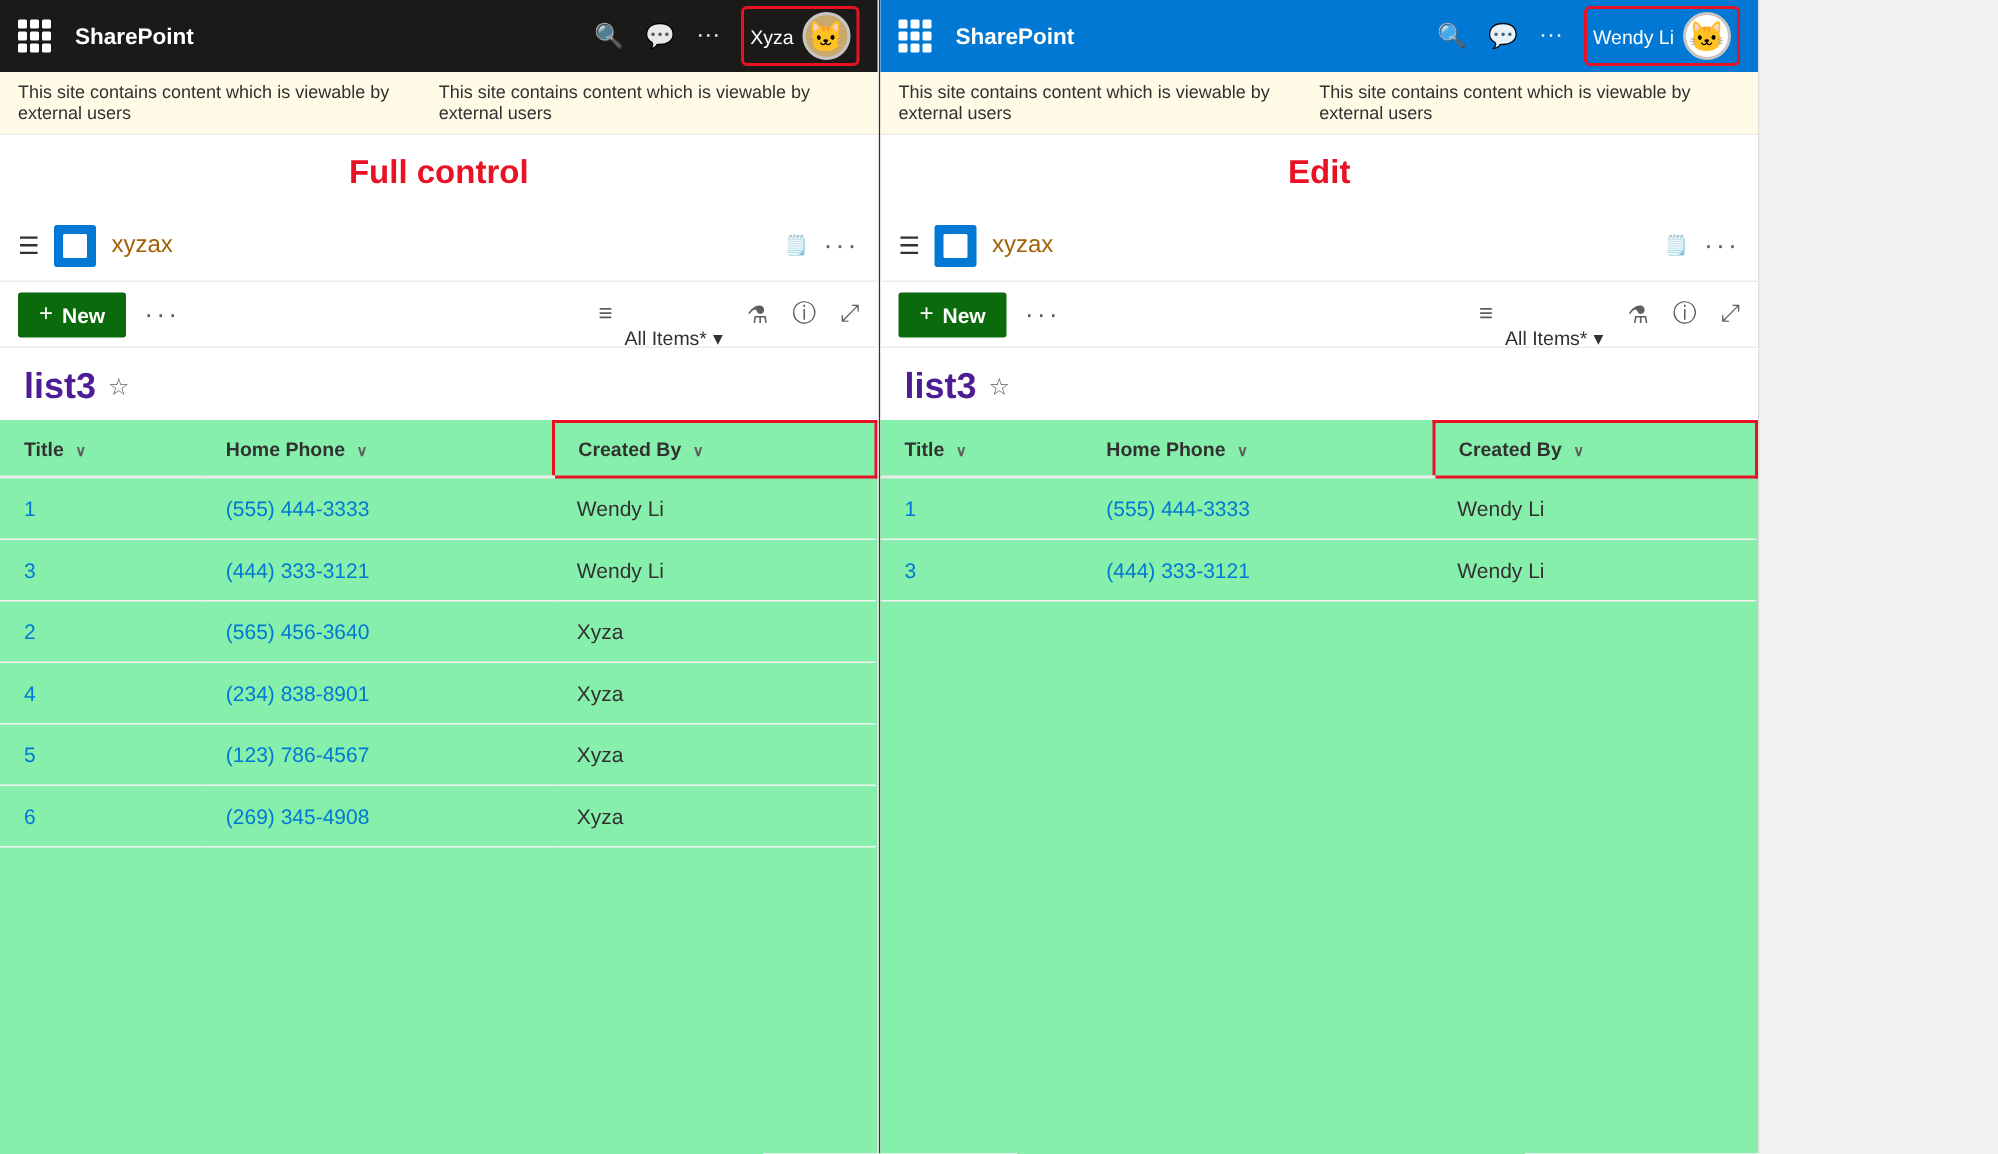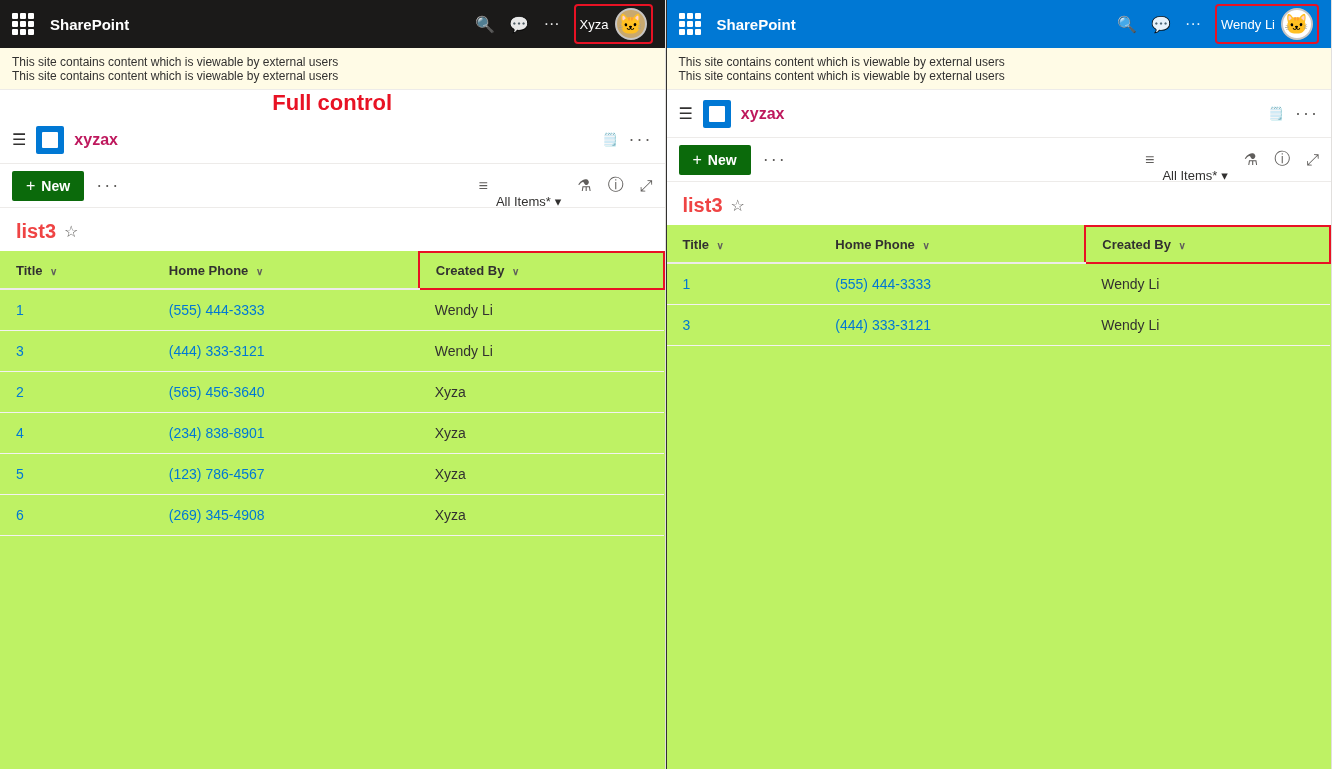--- a/index.html
+++ b/index.html
@@ -1,67 +1,67 @@
 <!DOCTYPE html>
 <html><head>
   <meta charset="utf-8">
   <style>
     * { margin: 0; padding: 0; box-sizing: border-box; }
     body { font-family: 'Segoe UI', Arial, sans-serif; font-size: 14px; background: #f3f2f1; display: flex; width: 1332px; height: 769px; overflow: hidden; }
 
-    .pane { width: 666px; display: flex; flex-direction: column; background: #fff; border-right: 1px solid #e1dfdd; }
+    .pane { width: 586px; display: flex; flex-direction: column; background: #fff; border-right: 1px solid #e1dfdd; }
 
     
     .nav-bar { height: 48px; background: #1b1a19; display: flex; align-items: center; padding: 0 12px; gap: 12px; flex-shrink: 0; }
     .nav-bar.left { background: #1b1a19; }
     .nav-bar.right { background: #0078d4; }
     .waffle-icon { display: grid; grid-template-columns: repeat(3,6px); grid-template-rows: repeat(3,6px); gap: 2px; margin-right: 4px; }
     .waffle-dot { width: 6px; height: 6px; background: #fff; border-radius: 1px; }
     .nav-title { color: #fff; font-size: 15px; font-weight: 600; flex: 1; }
     .nav-icons { display: flex; align-items: center; gap: 14px; }
     .nav-icon-btn { color: #fff; font-size: 16px; cursor: pointer; opacity: 0.9; }
     .user-badge { display: flex; align-items: center; gap: 6px; cursor: pointer; }
     .user-name { color: #fff; font-size: 13px; }
     .user-avatar { width: 32px; height: 32px; border-radius: 50%; background: #fff; display: flex; align-items: center; justify-content: center; overflow: hidden; border: 2px solid #c8c6c4; }
     .user-avatar-left { background: #c9a96e; }
     .avatar-emoji { font-size: 20px; }
 
     
     .nav-user-highlight { border: 2px solid #e81224; border-radius: 4px; padding: 2px 4px; }
 
     
-    .warning-banner { background: #fffbe6; padding: 6px 12px; font-size: 12px; color: #323130; border-bottom: 1px solid #edebe9; flex-shrink: 0; min-height: 42px; display: flex; flex-direction: column; justify-content: center; }
-
-    
-    .permission-label { text-align: center; font-size: 22px; font-weight: 700; color: #e81224; padding: 0 0; flex-shrink: 0; background: #fff; }
+    .warning-banner { background: #fffbe6; padding: 6px 12px; font-size: 12px; color: #323130; border-bottom: 1px solid #edebe9; flex-shrink: 0; min-height: 42px; display: flex; justify-content: center; }
+
+    
+    .permission-label { text-align: center; font-size: 22px; font-weight: 700; color: #e81224; padding: 12px 0; flex-shrink: 0; background: #fff; }
 
     
     .site-header { height: 48px; background: #fff; display: flex; align-items: center; padding: 0 12px; gap: 10px; border-bottom: 1px solid #edebe9; flex-shrink: 0; }
     .hamburger { font-size: 16px; color: #323130; cursor: pointer; }
     .site-logo { width: 28px; height: 28px; background: #0078d4; border-radius: 2px; display: flex; align-items: center; justify-content: center; }
     .site-logo-inner { width: 16px; height: 16px; background: #fff; border-radius: 1px; }
-    .site-name { font-size: 16px; font-weight: 700; color: #be185d; flex: 1; }
+    .site-name { font-size: 16px; font-weight: 400; color: #a16207; flex: 1; }
     .site-actions { font-size: 18px; color: #605e5c; cursor: pointer; letter-spacing: 2px; }
 
     
     .toolbar { height: 44px; display: flex; align-items: center; padding: 0 12px; gap: 8px; border-bottom: 1px solid #edebe9; flex-shrink: 0; background: #fff; }
     .btn-new { background: #0b6a0b; color: #fff; border: none; padding: 6px 14px; font-size: 14px; font-weight: 600; border-radius: 2px; cursor: pointer; display: flex; align-items: center; gap: 6px; }
     .btn-new .plus { font-size: 16px; font-weight: 400; }
     .toolbar-more { font-size: 18px; color: #605e5c; cursor: pointer; letter-spacing: 2px; margin-left: 4px; }
     .toolbar-spacer { flex: 1; }
     .view-selector { display: flex; align-items: center; gap: 4px; color: #323130; font-size: 13px; cursor: pointer; margin-top: 31px; }
     .toolbar-icon-btn { color: #605e5c; font-size: 16px; cursor: pointer; margin-left: 8px; }
 
     
     .list-title-row { padding: 12px 16px 8px; display: flex; align-items: center; gap: 8px; background: #fff; flex-shrink: 0; }
-    .list-title { font-size: 20px; font-weight: 600; color: #ef4444; text-align: center; }
+    .list-title { font-size: 24px; font-weight: 600; color: #4c1d95; text-align: center; }
     .star-icon { color: #605e5c; font-size: 16px; cursor: pointer; }
 
     
-    .list-table { flex: 1; overflow: auto; background: #bef264; }
+    .list-table { flex: 1; overflow: auto; background: #86efac; }
     table { width: 100%; border-collapse: collapse; }
     thead th { padding: 10px 16px; text-align: left; font-size: 13px; font-weight: 600; color: #323130; border-bottom: 2px solid #edebe9; white-space: nowrap; cursor: pointer; }
     thead th .sort-arrow { font-size: 10px; color: #605e5c; margin-left: 4px; }
     tbody tr { border-bottom: 1px solid #f3f2f1; }
     td { padding: 12px 16px; font-size: 14px; color: #323130; }
     td.link-cell { color: #0078d4; cursor: pointer; }
     td.phone-cell { color: #0078d4; cursor: pointer; }
 
     
     .highlight-box { border: 2px solid #e81224; margin-left: 40px; }
@@ -220,20 +220,21 @@
         </div>
       </div>
     </div>
   </div>
 
   <div class="warning-banner">
     <span>This site contains content which is viewable by external users</span>
     <span>This site contains content which is viewable by external users</span>
   </div>
 
+  <div class="permission-label">Edit</div>
 
   <div class="site-header">
     <span class="hamburger">☰</span>
     <div class="site-logo">
       <div class="site-logo-inner"></div>
     </div>
     <span class="site-name">xyzax</span>
     <span style="font-size:13px; color:#605e5c; margin-left:4px;">🗒️</span>
     <span class="site-actions">···</span>
   </div>

